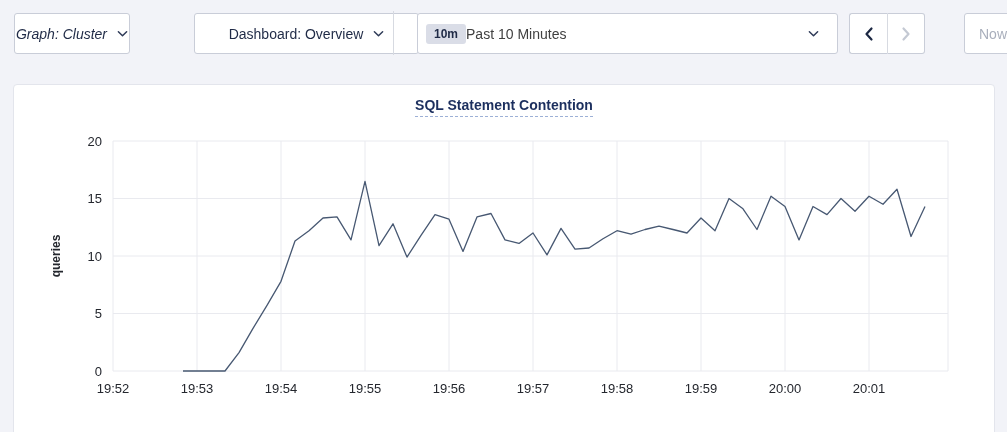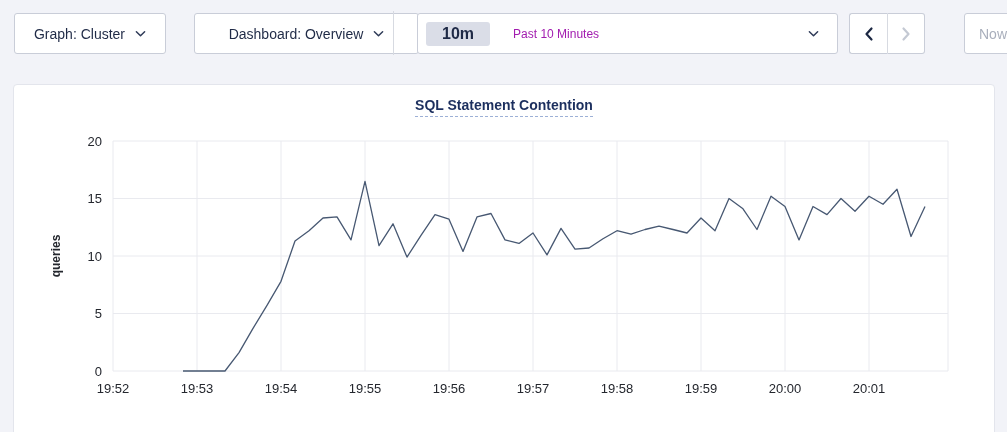--- a/index.html
+++ b/index.html
@@ -9,34 +9,34 @@
     font-family:"Liberation Sans",sans-serif;
     -webkit-font-smoothing:antialiased;
   }
   .toolbar{position:absolute;left:0;top:13px;width:1007px;height:41px;}
   .btn{
     position:absolute;top:0;height:41px;box-sizing:border-box;
     background:#ffffff;border:1px solid #c9cdd8;border-radius:3px;
     display:flex;align-items:center;justify-content:center;
     font-family:inherit;font-size:14px;color:#1f2a46;cursor:pointer;padding:0;
   }
-  .btn-graph{left:14px;width:152px;}
+  .btn-graph{left:14px;width:116px;font-style:italic;}
   .btn-dashboard{left:194px;width:225px;}
   .chev{margin-left:10px;flex:0 0 auto;display:block;}
   .vdivider{position:absolute;left:393px;top:-2px;width:1px;height:44px;background:#d7dae1;}
   .timepicker{
     position:absolute;left:417px;top:0;width:421px;height:41px;box-sizing:border-box;
     background:#fff;border:1px solid #c9cdd8;border-radius:3px;
     display:flex;align-items:center;padding:0 16px 0 8px;cursor:pointer;
   }
   .badge{
     background:#dadde7;border-radius:3px;color:#1f2a46;
-    font-size:16px;font-weight:bold;padding:4px 16px;line-height:1;
+    font-size:12px;font-weight:bold;padding:4px 8px;line-height:1;
   }
-  .time-label{margin-left:23px;font-size:12px;color:#a21caf;}
+  .time-label{margin-left:0;font-size:14px;color:#404040;}
   .timepicker .chev{margin-left:auto;margin-right:2px;}
   .nav-group{position:absolute;left:849px;top:0;height:41px;display:flex;}
   .nav-btn{
     width:38px;height:41px;box-sizing:border-box;background:#fff;
     border:1px solid #c9cdd8;display:flex;align-items:center;justify-content:center;
     padding:0;cursor:pointer;
   }
   .nav-prev{border-radius:3px 0 0 3px;border-right:none;}
   .nav-next{border-radius:0 3px 3px 0;border-left:1px solid #d7dae1;}
   .btn-now{left:964px;width:58px;color:#a9afbc;}

